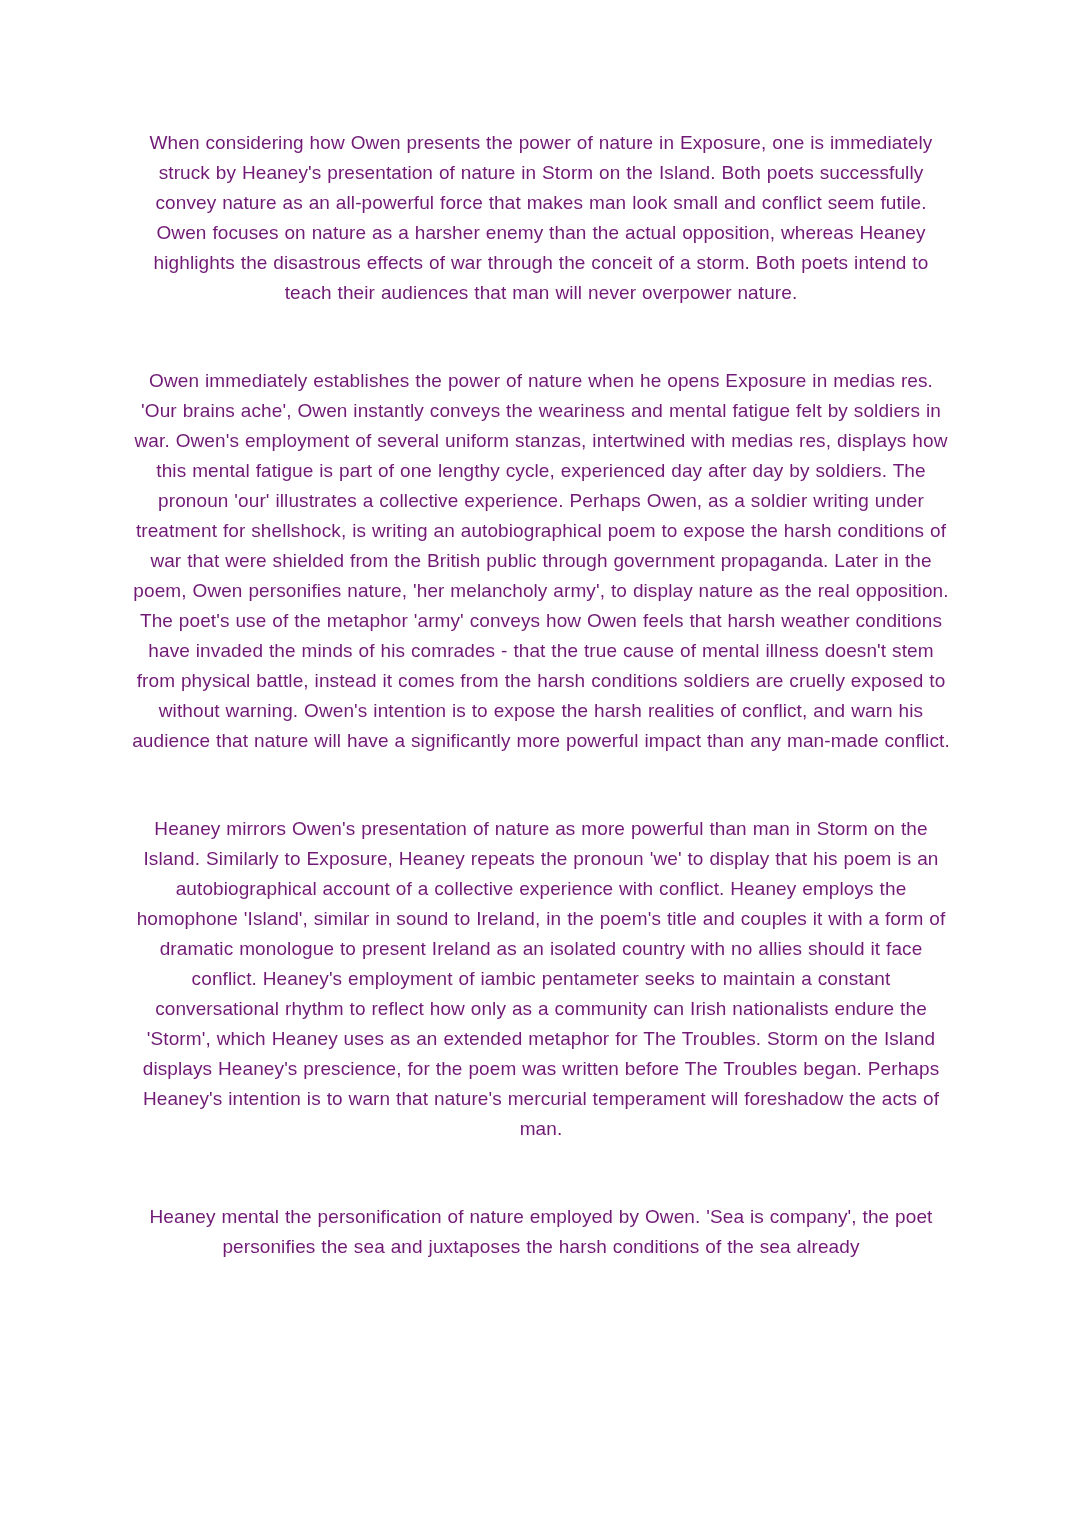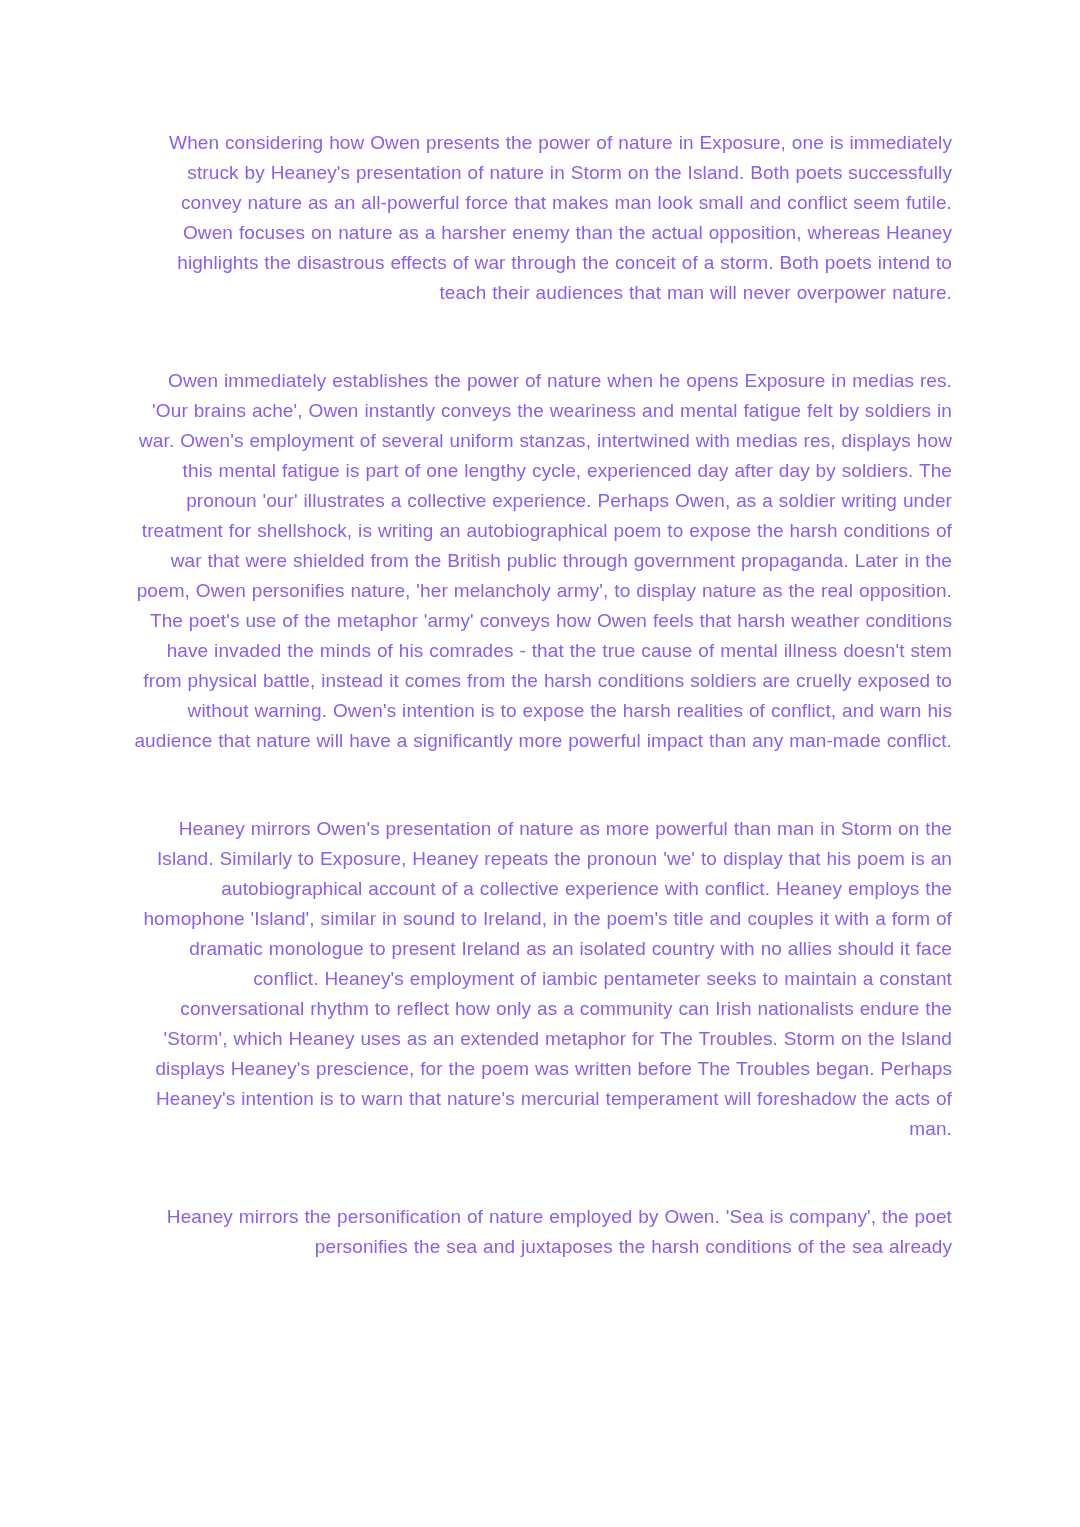--- a/index.html
+++ b/index.html
@@ -18,29 +18,29 @@
   .text-block {
     position: absolute;
     left: 130px;
     top: 128px;
     width: 822px;
   }
   .essay-paragraph {
     margin: 0 0 58px 0;
     font-size: 19px;
     line-height: 30px;
-    color: #8b5cf6;
+    color: #701a75;
     letter-spacing: 0.1px;
     word-spacing: 0.5px;
-    text-align: right;
+    text-align: center;
   }
 </style>
 </head>
 <body>
 
 <div class="page">
   <div class="text-block">
     <p class="essay-paragraph">When considering how Owen presents the power of nature in Exposure, one is immediately struck by Heaney's presentation of nature in Storm on the Island. Both poets successfully convey nature as an all-powerful force that makes man look small and conflict seem futile. Owen focuses on nature as a harsher enemy than the actual opposition, whereas Heaney highlights the disastrous effects of war through the conceit of a storm. Both poets intend to teach their audiences that man will never overpower nature.</p>
     <p class="essay-paragraph">Owen immediately establishes the power of nature when he opens Exposure in medias res. 'Our brains ache', Owen instantly conveys the weariness and mental fatigue felt by soldiers in war. Owen's employment of several uniform stanzas, intertwined with medias res, displays how this mental fatigue is part of one lengthy cycle, experienced day after day by soldiers. The pronoun 'our' illustrates a collective experience. Perhaps Owen, as a soldier writing under treatment for shellshock, is writing an autobiographical poem to expose the harsh conditions of war that were shielded from the British public through government propaganda. Later in the poem, Owen personifies nature, 'her melancholy army', to display nature as the real opposition. The poet's use of the metaphor 'army' conveys how Owen feels that harsh weather conditions have invaded the minds of his comrades - that the true cause of mental illness doesn't stem from physical battle, instead it comes from the harsh conditions soldiers are cruelly exposed to without warning. Owen's intention is to expose the harsh realities of conflict, and warn his audience that nature will have a significantly more powerful impact than any man-made conflict.</p>
     <p class="essay-paragraph">Heaney mirrors Owen's presentation of nature as more powerful than man in Storm on the Island. Similarly to Exposure, Heaney repeats the pronoun 'we' to display that his poem is an autobiographical account of a collective experience with conflict. Heaney employs the homophone 'Island', similar in sound to Ireland, in the poem's title and couples it with a form of dramatic monologue to present Ireland as an isolated country with no allies should it face conflict. Heaney's employment of iambic pentameter seeks to maintain a constant conversational rhythm to reflect how only as a community can Irish nationalists endure the 'Storm', which Heaney uses as an extended metaphor for The Troubles. Storm on the Island displays Heaney's prescience, for the poem was written before The Troubles began. Perhaps Heaney's intention is to warn that nature's mercurial temperament will foreshadow the acts of man.</p>
-    <p class="essay-paragraph">Heaney mirrors the personification of nature employed by Owen. 'Sea is company', the poet personifies the sea and juxtaposes the harsh conditions of the sea already</p>
+    <p class="essay-paragraph">Heaney mental the personification of nature employed by Owen. 'Sea is company', the poet personifies the sea and juxtaposes the harsh conditions of the sea already</p>
   </div>
 </div>
 
 </body></html>

